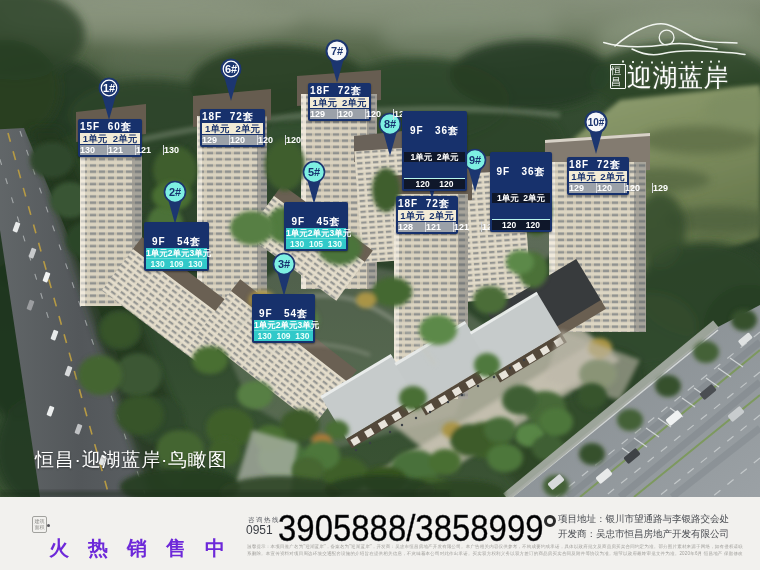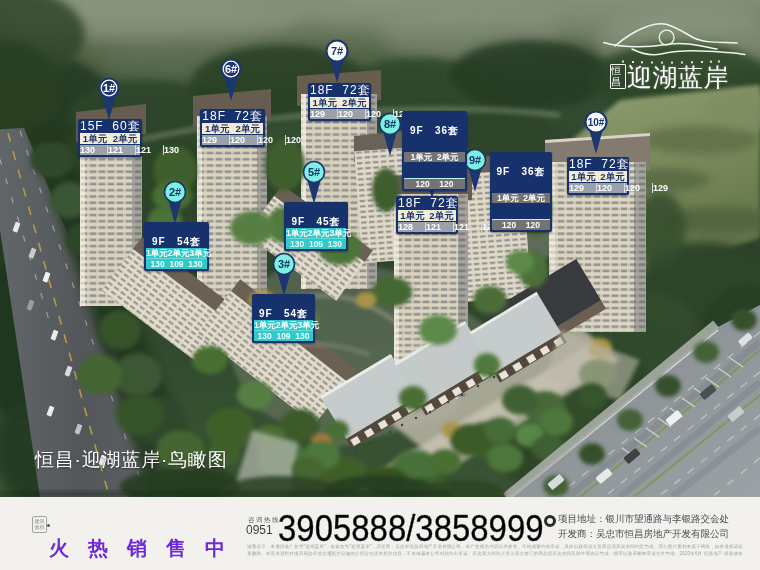--- a/index.html
+++ b/index.html
@@ -1,26 +1,26 @@
 <!DOCTYPE html>
 <html><head><meta charset="utf-8"><style>
 html,body{margin:0;padding:0;background:#fff;}
 #wrap{position:relative;width:760px;height:570px;overflow:hidden;font-family:"Liberation Sans",sans-serif;background:#2f4a2e;}
 .card{position:absolute;border:2px solid #17316c;background:#17316c;border-radius:2px;box-shadow:0 1px 2px rgba(0,0,0,.4);}
-.card .h{color:#fff;font-weight:normal;text-align:right;font-size:12px;line-height:11px;letter-spacing:1px;white-space:nowrap;}
+.card .h{color:#fff;font-weight:bold;text-align:left;font-size:10px;line-height:11px;letter-spacing:1px;white-space:nowrap;}
 .card .u{background:#f2ebd6;color:#17316c;font-weight:bold;font-size:9.5px;line-height:11px;display:flex;text-align:center;margin-top:1px;}
 .card .u span{flex:1;}
 .card .n{background:#9ba1a9;color:#fff;font-weight:bold;font-size:9px;line-height:10px;display:flex;text-align:center;margin-top:1px;gap:12px;}
 .card .n span{flex:1;border-left:1px solid #d8dade;}
 .card .n span:first-child{border-left:none;}
 .tcard{position:absolute;border:2px solid #17316c;background:#17316c;border-radius:2px;box-shadow:0 1px 2px rgba(0,0,0,.4);}
 .tcard .h{color:#fff;font-weight:bold;text-align:center;font-size:10px;line-height:11px;letter-spacing:1px;white-space:nowrap;margin-top:12px;}
 .tcard .b{background:#31c9c9;color:#fff;font-weight:bold;font-size:8.5px;line-height:10px;text-align:center;margin-top:1px;white-space:nowrap;}
 .tcard .b2{background:#31c9c9;color:#e8fffb;font-weight:bold;font-size:8.5px;line-height:10px;text-align:center;border-top:1px solid #65dcd8;white-space:nowrap;}
-.mint .b,.mint .b2{background:#737373;color:#fff;margin-top:16px;}
+.mint .b,.mint .b2{background:#0f172a;color:#fff;margin-top:16px;}
 .mint .b2{border-top:1px solid #b8f6ec;}
 .pin{position:absolute;}
 #caption{position:absolute;left:35px;top:447px;color:#fff;font-size:19px;letter-spacing:0.8px;text-shadow:0 1px 2px rgba(0,0,0,.45);font-weight:normal;}
 #bar{position:absolute;left:0;top:497px;width:760px;height:73px;background:#f2f1ee;}
 #bar .icon{position:absolute;left:32px;top:19px;width:13px;height:14px;border:1px solid #a2a29e;border-radius:2px;color:#8a8a86;font-size:5px;line-height:6px;text-align:center;padding-top:1px;}
 #bar .dot{position:absolute;left:47px;top:27px;width:3px;height:3px;background:#55555a;border-radius:50%;}
 #area{position:absolute;left:51px;top:13px;color:#35383d;font-size:24px;font-weight:bold;letter-spacing:0px;}
 #area sup{font-size:12px;font-weight:bold;}
 #area .yf{font-size:15px;letter-spacing:0.8px;}
 #hot{position:absolute;left:49px;top:38px;color:#6d28d9;font-size:20px;font-weight:bold;letter-spacing:19px;}

